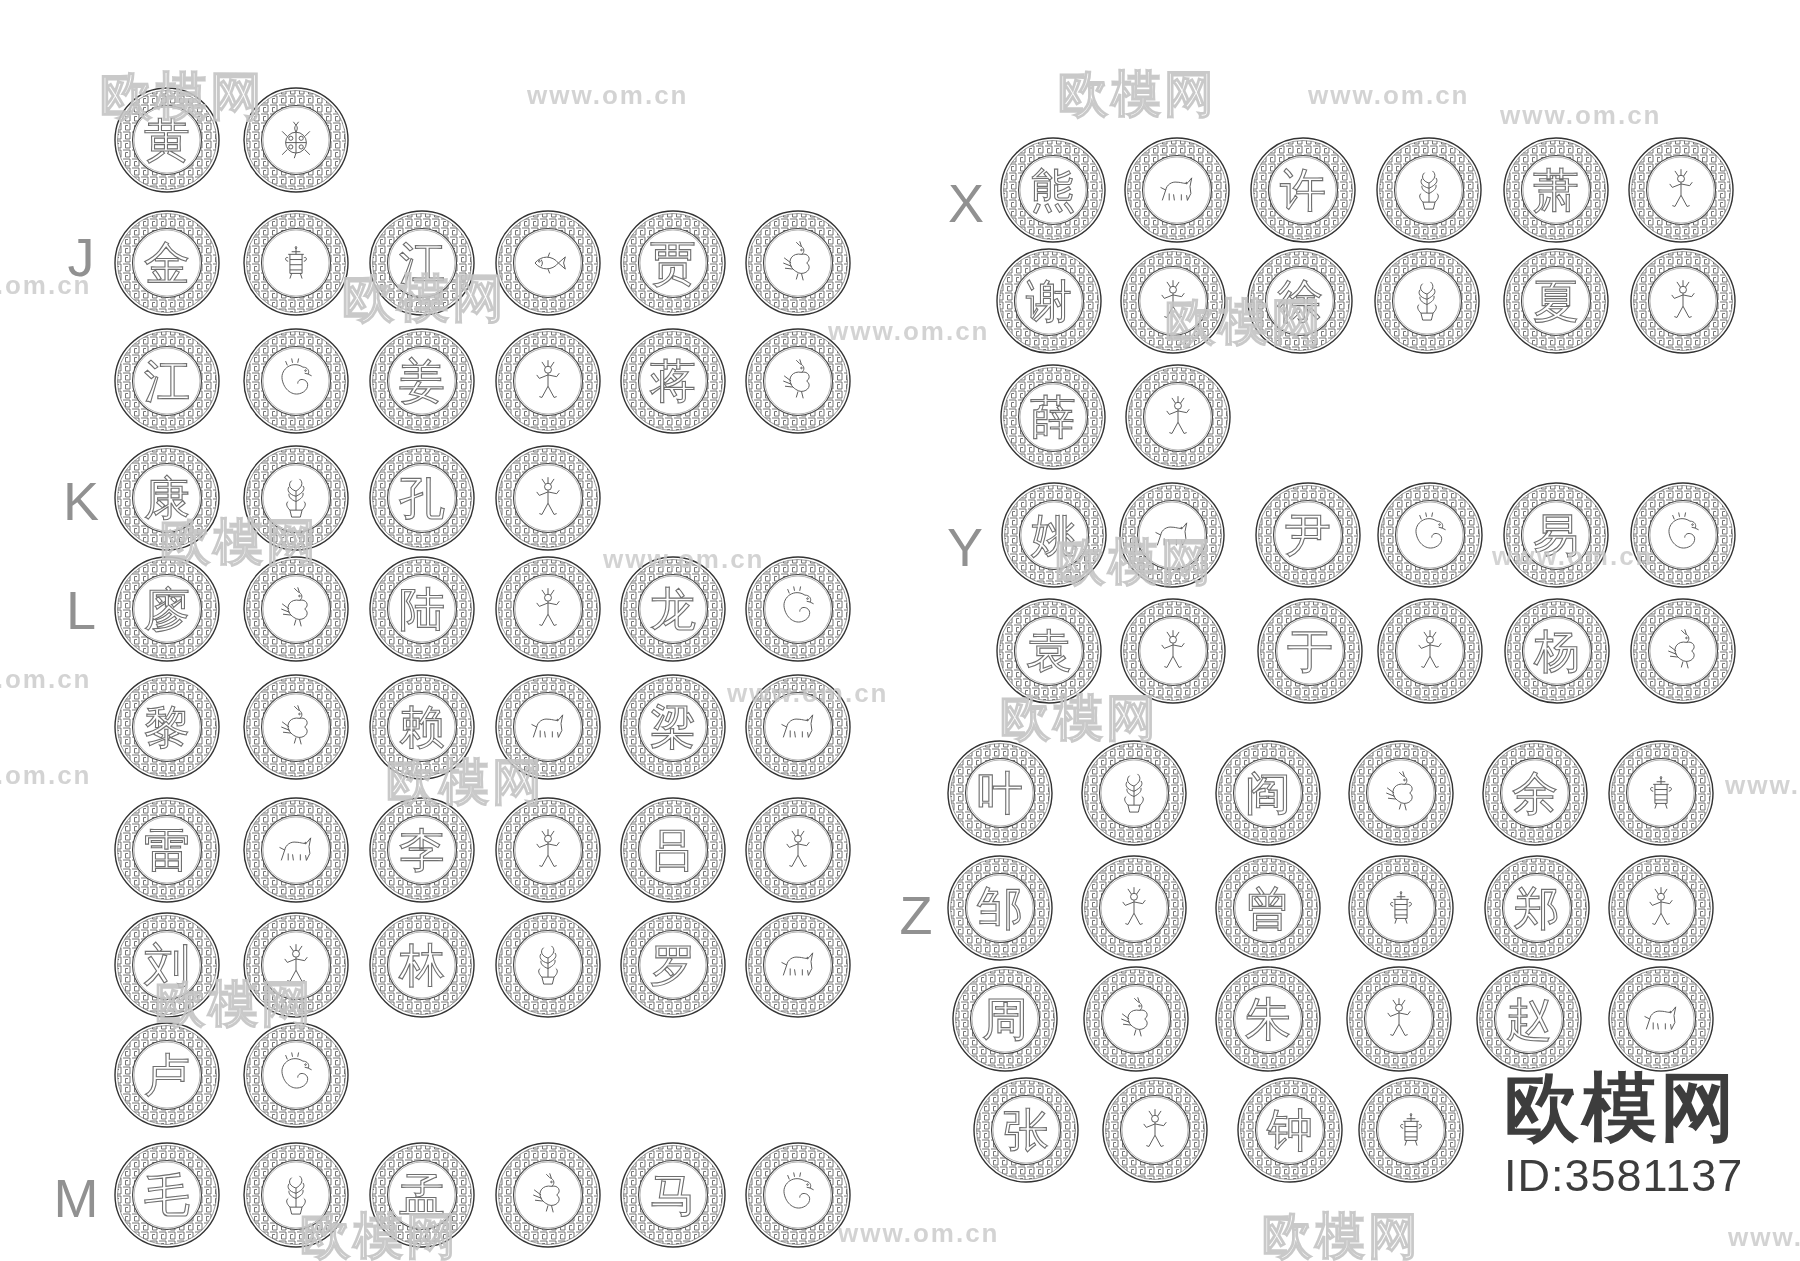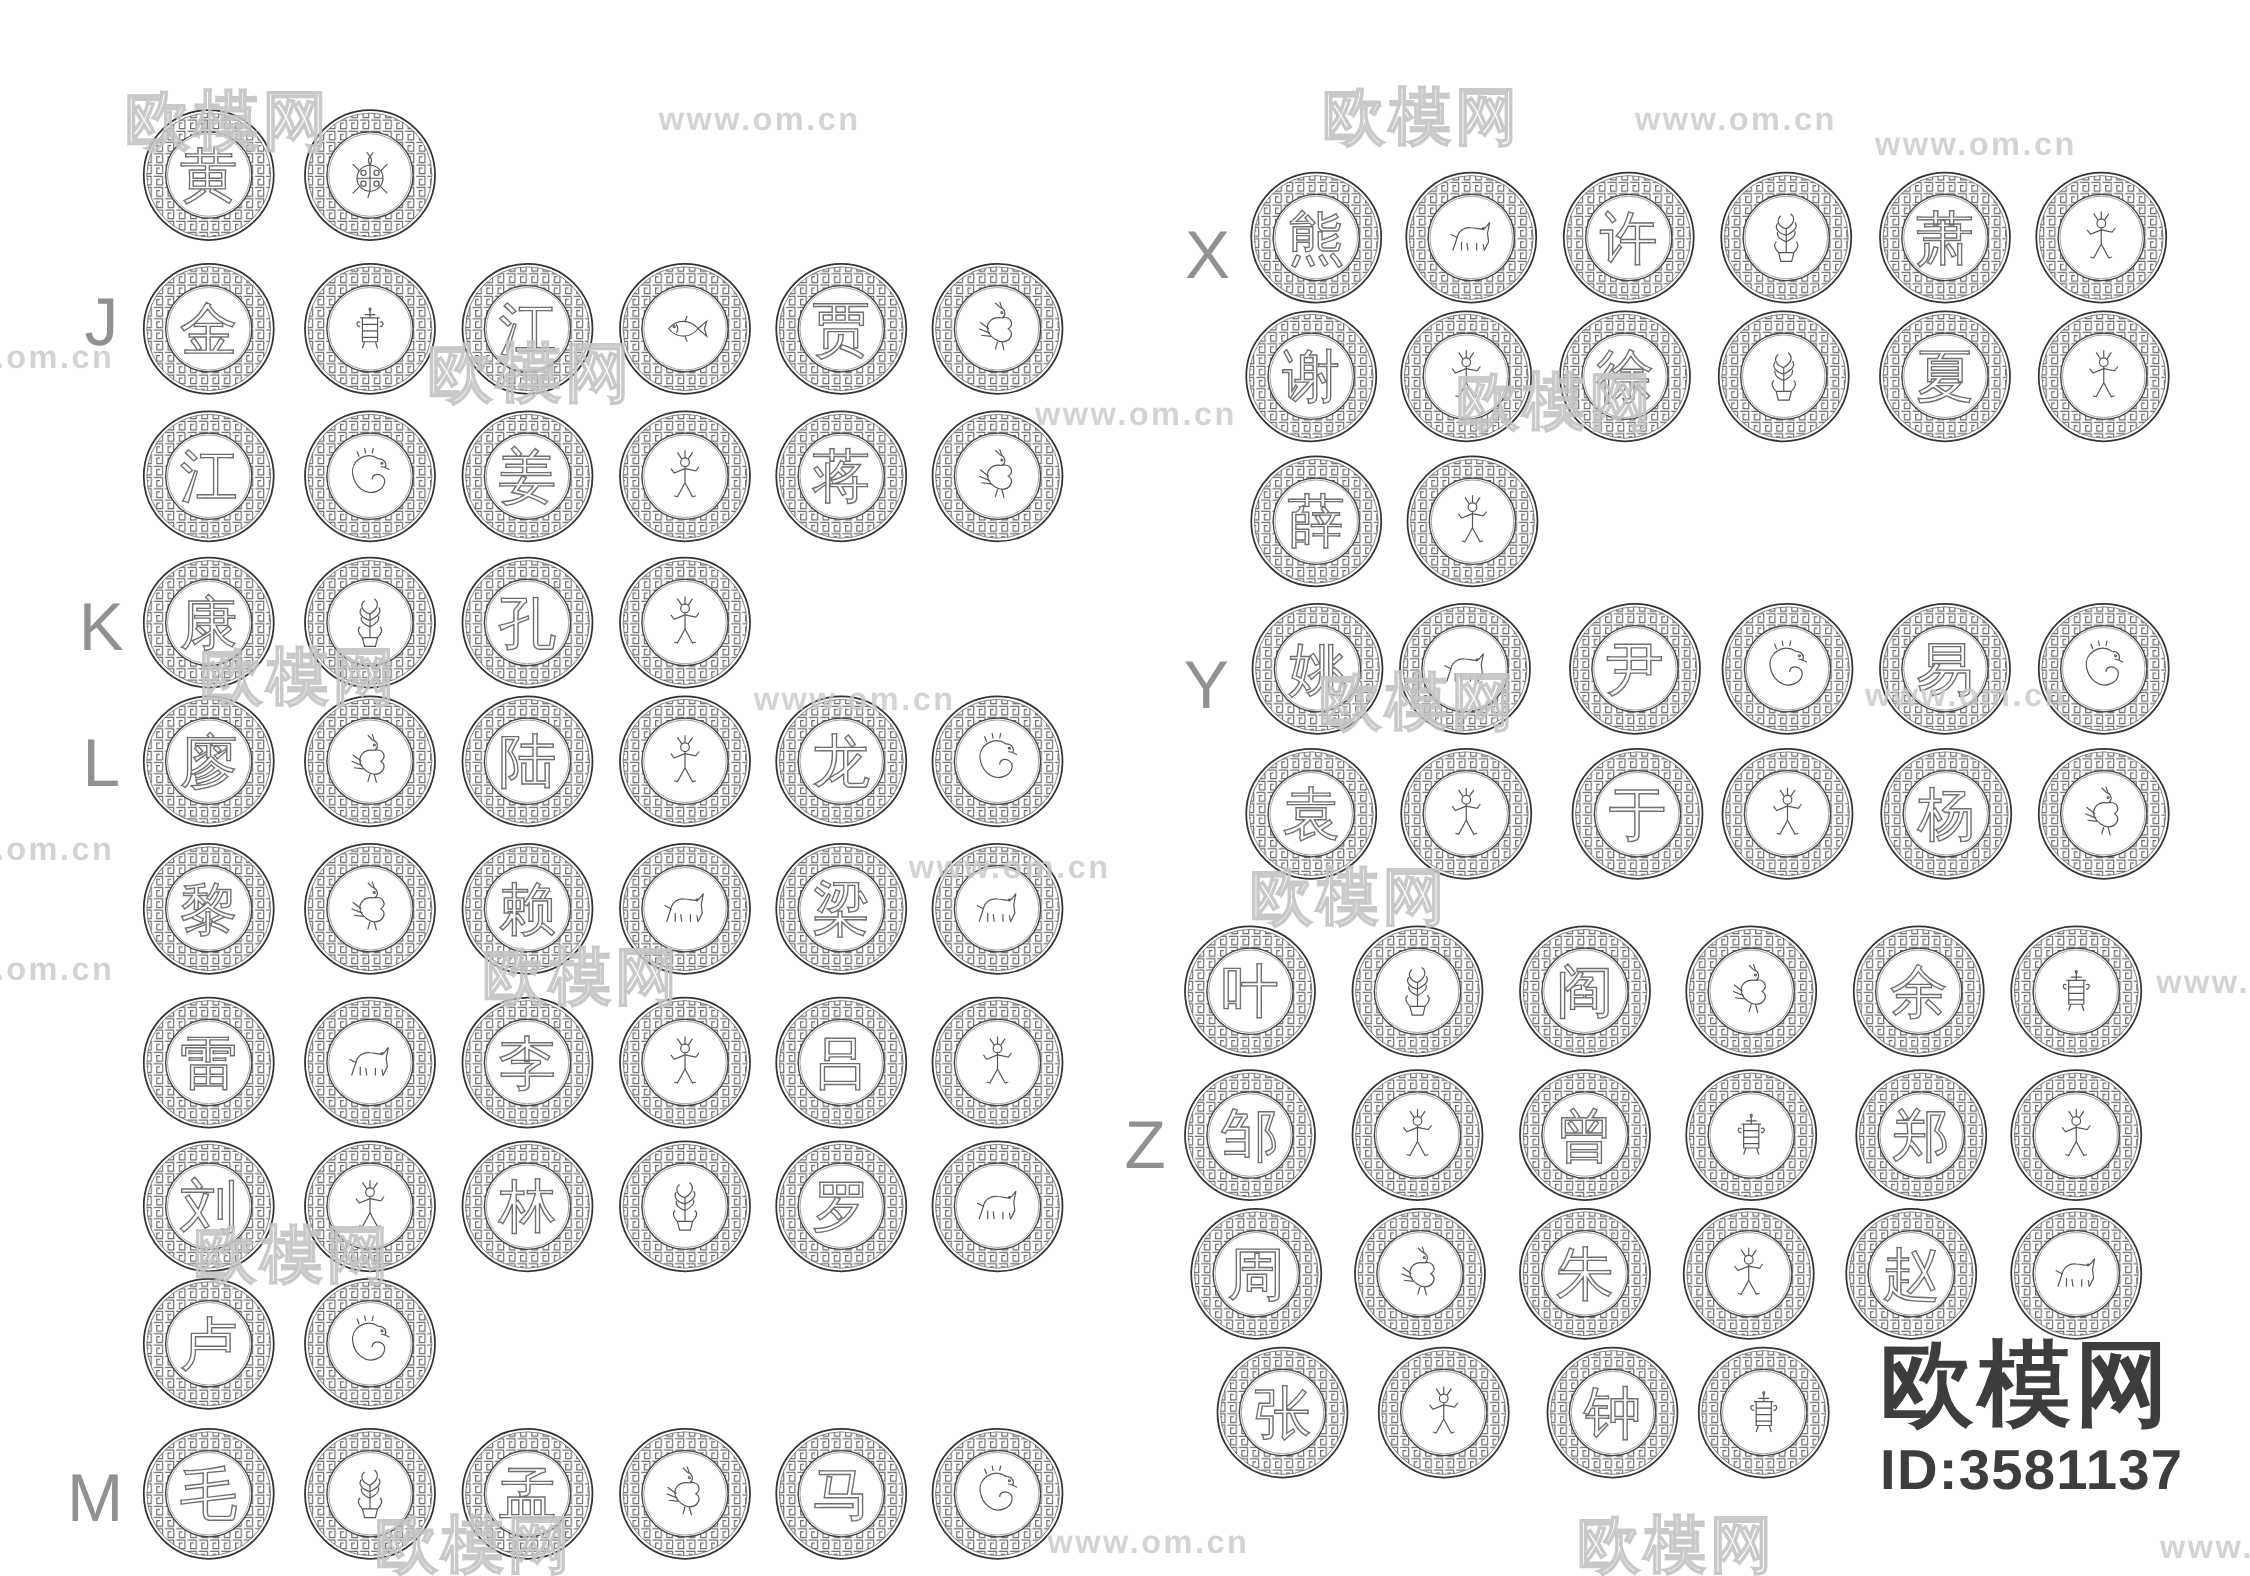--- a/index.html
+++ b/index.html
@@ -9,21 +9,21 @@
   .mchar{font-family:"Liberation Sans","DejaVu Sans",sans-serif;font-size:46px;
          fill:#ffffff;stroke:#6f6f6f;stroke-width:1.1px;text-anchor:middle;}
   .sec-label{font-family:"Liberation Sans","DejaVu Sans",sans-serif;font-size:54px;
              fill:#919191;text-anchor:middle;}
   .wm-solid{font-family:"Liberation Sans","DejaVu Sans",sans-serif;font-weight:bold;
             fill:#c9c9c9;opacity:.8;letter-spacing:2px;}
   .wm-outline{font-family:"Liberation Sans","DejaVu Sans",sans-serif;font-weight:bold;
               fill:none;stroke:#c4c4c4;stroke-width:1.2px;opacity:.9;letter-spacing:3px;}
   .logo{position:absolute;left:1504px;top:1070px;color:#3d3d3d;line-height:1;}
   .logo-title{font-size:75px;font-weight:bold;letter-spacing:3px;}
-  .logo-id{font-size:45px;font-weight:bold;margin-top:8px;letter-spacing:1px;}
+  .logo-id{font-size:45px;font-weight:normal;margin-top:8px;letter-spacing:1px;}
 </style>
 </head>
 <body>
 
 <div class="stage">
   <svg id="sheet" width="1800" height="1261" viewBox="0 0 1800 1261">
     <defs>
       <pattern id="mz" width="9" height="9" patternUnits="userSpaceOnUse">
         <path d="M1 1 H8 V8 H3.5 V3.5 H6" fill="none" stroke="#666" stroke-width="0.9"></path>
       </pattern>

